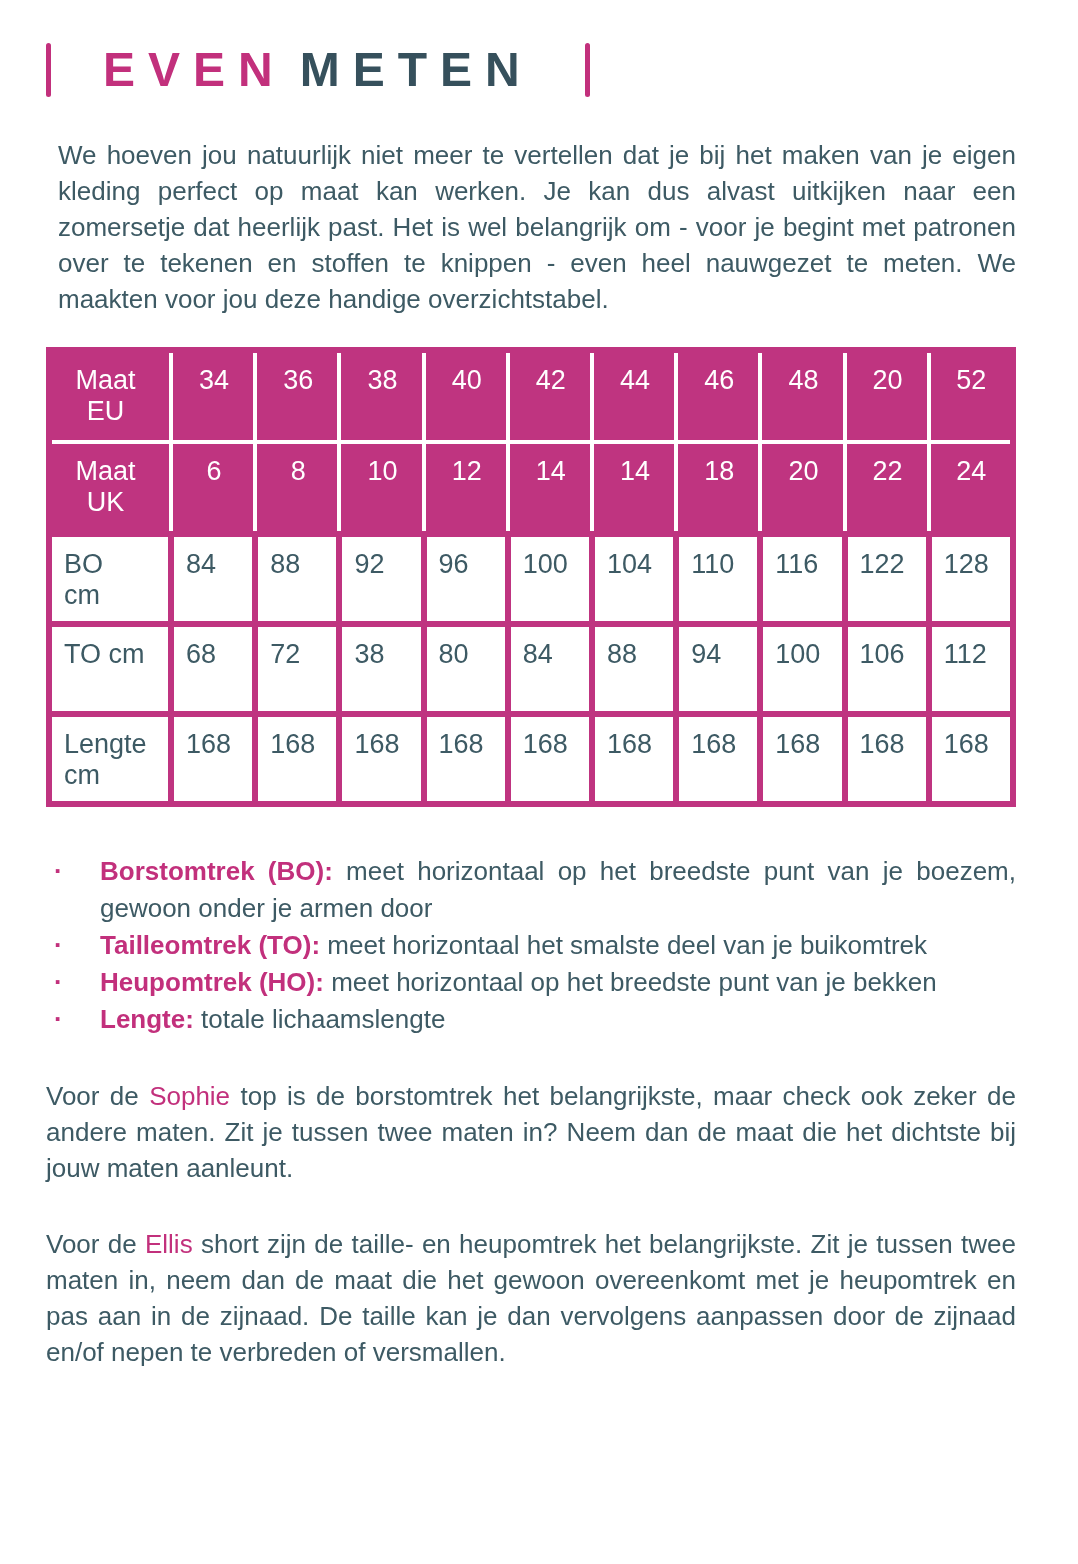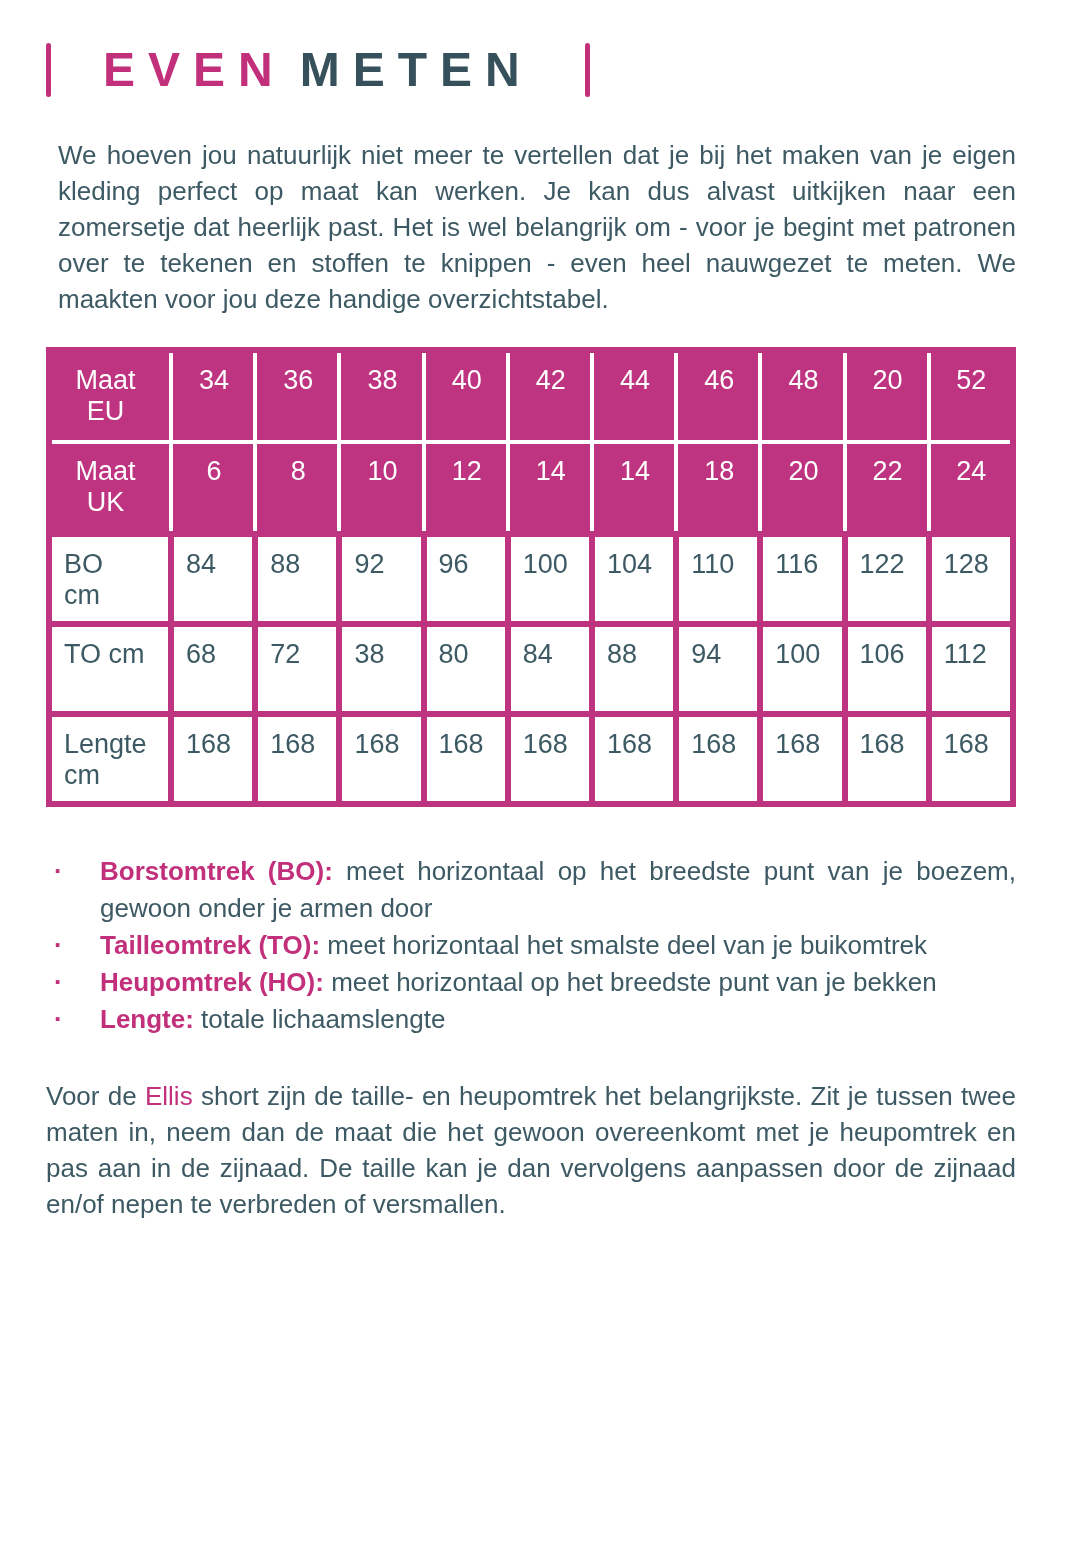--- a/index.html
+++ b/index.html
@@ -186,16 +186,17 @@
       <div class="bullet-item">
         <span class="bullet-dot">·</span>
         <span class="bullet-text"><span class="bullet-term">Heupomtrek (HO):</span><span> meet horizontaal op het breedste punt van je bekken</span></span>
       </div>
       <div class="bullet-item">
         <span class="bullet-dot">·</span>
         <span class="bullet-text"><span class="bullet-term">Lengte:</span><span> totale lichaamslengte</span></span>
       </div>
     </div>
 
+  <div class="para"><span>Voor de </span><span class="inline-name">Sophie</span><span> top is de borstomtrek het belangrijkste, maar check ook zeker de andere maten. Zit je tussen twee maten in? Neem dan de maat die het dichtste bij jouw maten aanleunt.</span></div>
 
   <div class="para"><span>Voor de </span><span class="inline-name">Ellis</span><span> short zijn de taille- en heupomtrek het belangrijkste. Zit je tussen twee maten in, neem dan de maat die het gewoon overeenkomt met je heupomtrek en pas aan in de zijnaad. De taille kan je dan vervolgens aanpassen door de zijnaad en/of nepen te verbreden of versmallen.</span></div>
 
 </div>
 
 </body></html>

